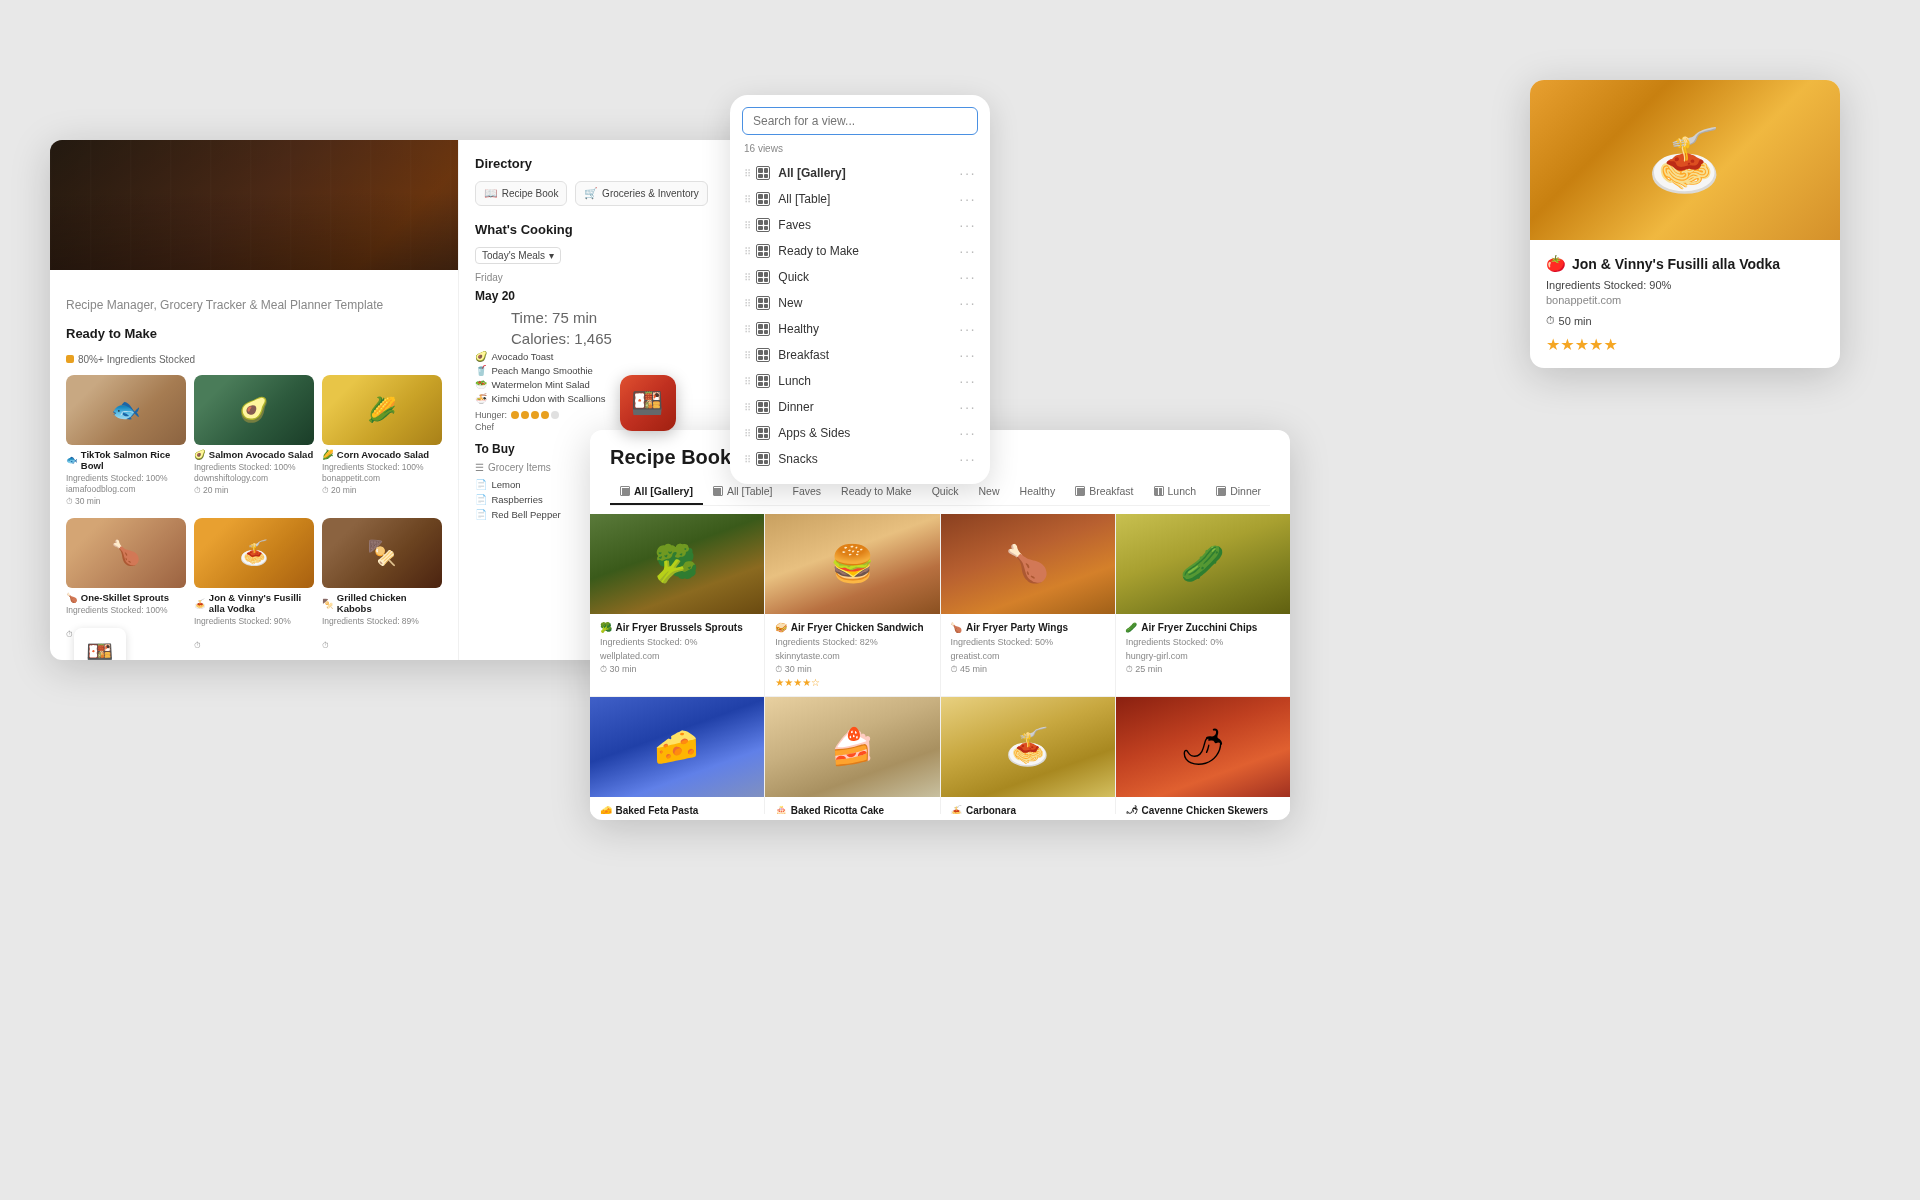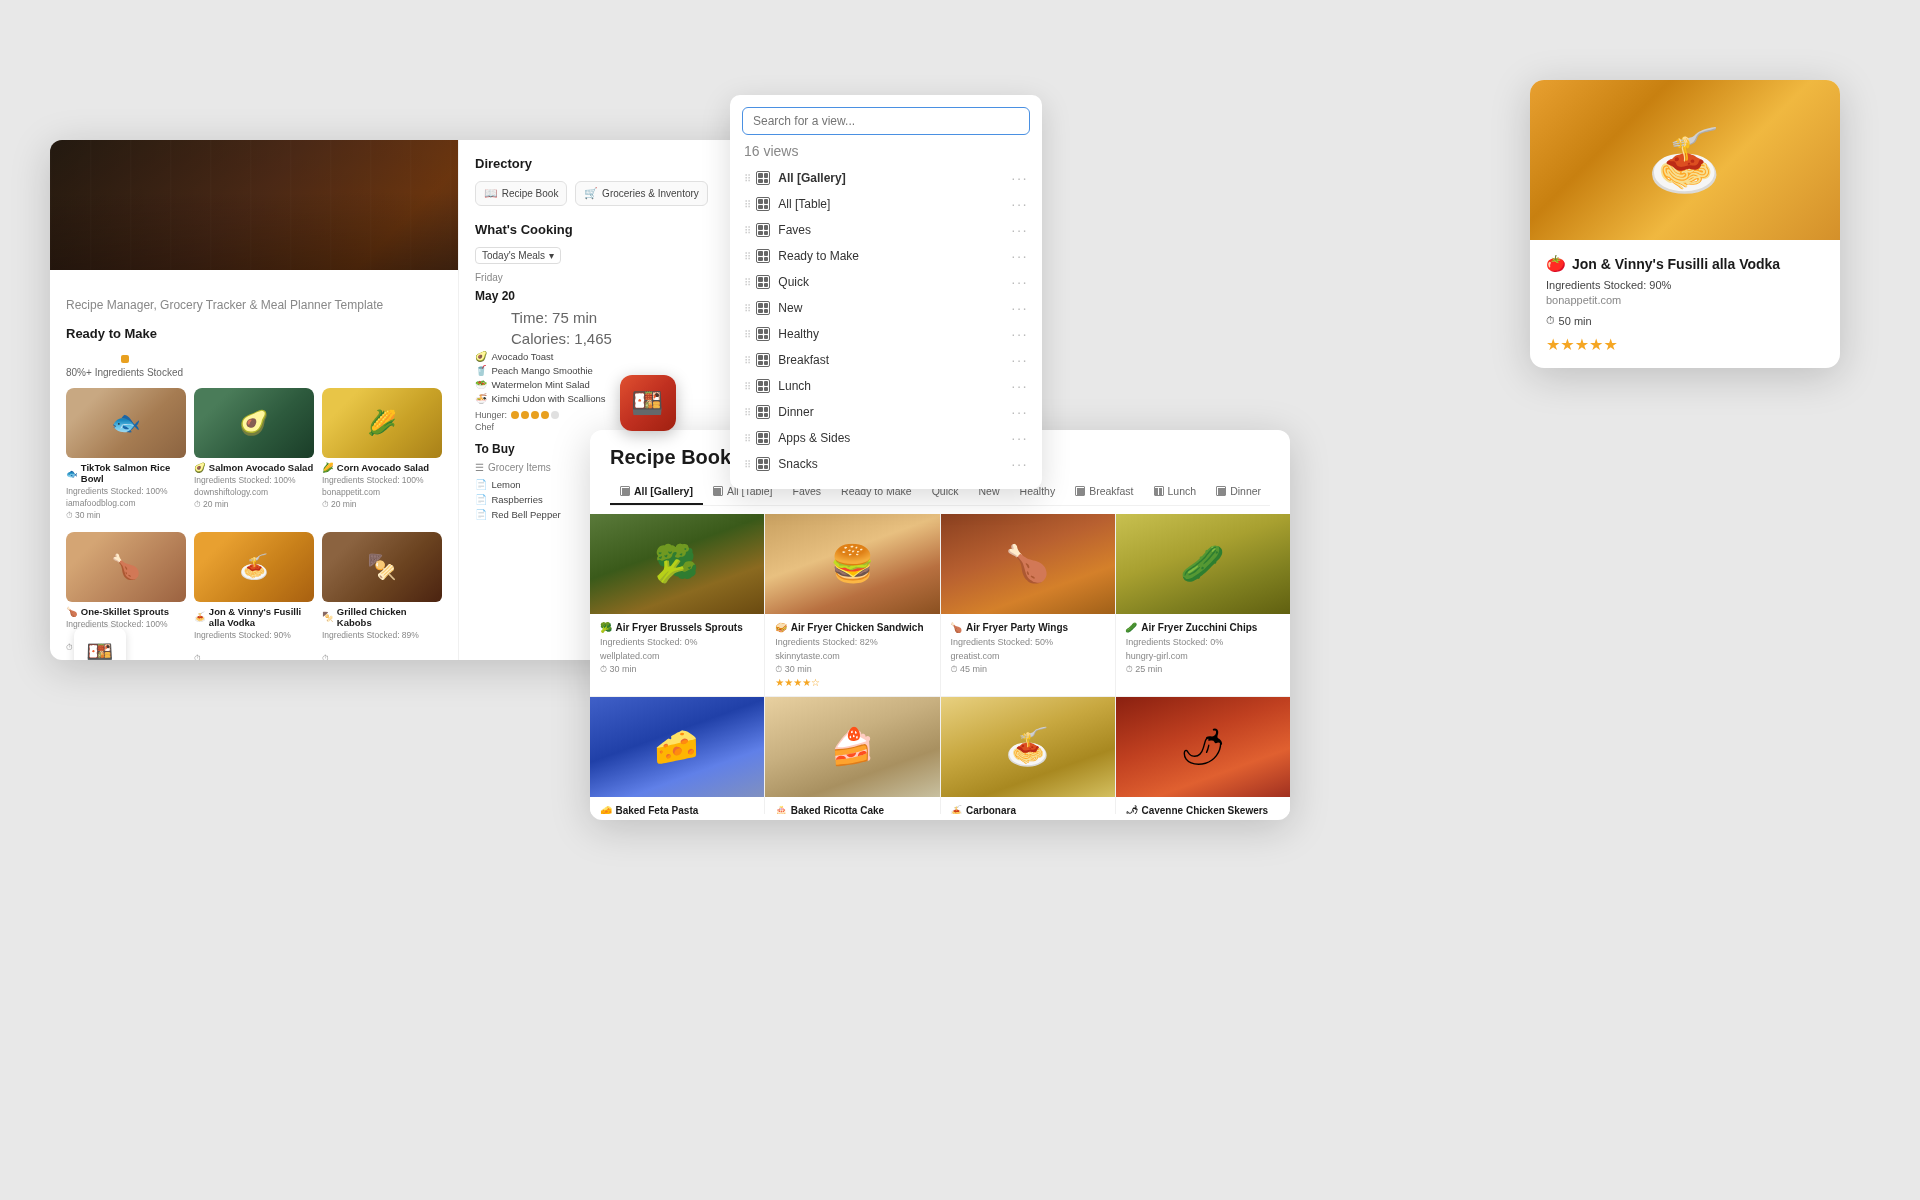--- a/index.html
+++ b/index.html
@@ -75,21 +75,20 @@
       color: #1a1a1a;
       margin-bottom: 8px;
     }
     .ingredients-badge {
       display: inline-flex;
       align-items: center;
       gap: 4px;
       font-size: 10px;
       color: #666;
       margin-bottom: 10px;
-      flex-direction: column;
     }
     .badge-dot {
       width: 8px;
       height: 8px;
       background: #e8a020;
       border-radius: 2px;
       display: inline-block;
     }
     .recipe-grid {
       display: grid;
@@ -262,39 +261,39 @@
       color: #444;
       margin-bottom: 4px;
     }
     .gi-icon { font-size: 10px; }
 
     
     .views-panel {
       position: absolute;
       left: 730px;
       top: 95px;
-      width: 312px;
+      width: 260px;
       background: #fff;
-      border-radius: 10px;
+      border-radius: 18px;
       box-shadow: 0 8px 30px rgba(0,0,0,0.15);
       padding: 12px 0;
       z-index: 10;
     }
     .views-search {
       margin: 0 12px 8px;
       padding: 6px 10px;
       border: 1.5px solid #4a90e2;
       border-radius: 6px;
       font-size: 12px;
       color: #aaa;
       outline: none;
       width: calc(100% - 24px);
     }
     .views-count {
-      font-size: 14px;
+      font-size: 10px;
       color: #888;
       padding: 0 14px;
       margin-bottom: 6px;
     }
     .view-item {
       display: flex;
       align-items: center;
       padding: 5px 14px;
       cursor: pointer;
       position: relative;

